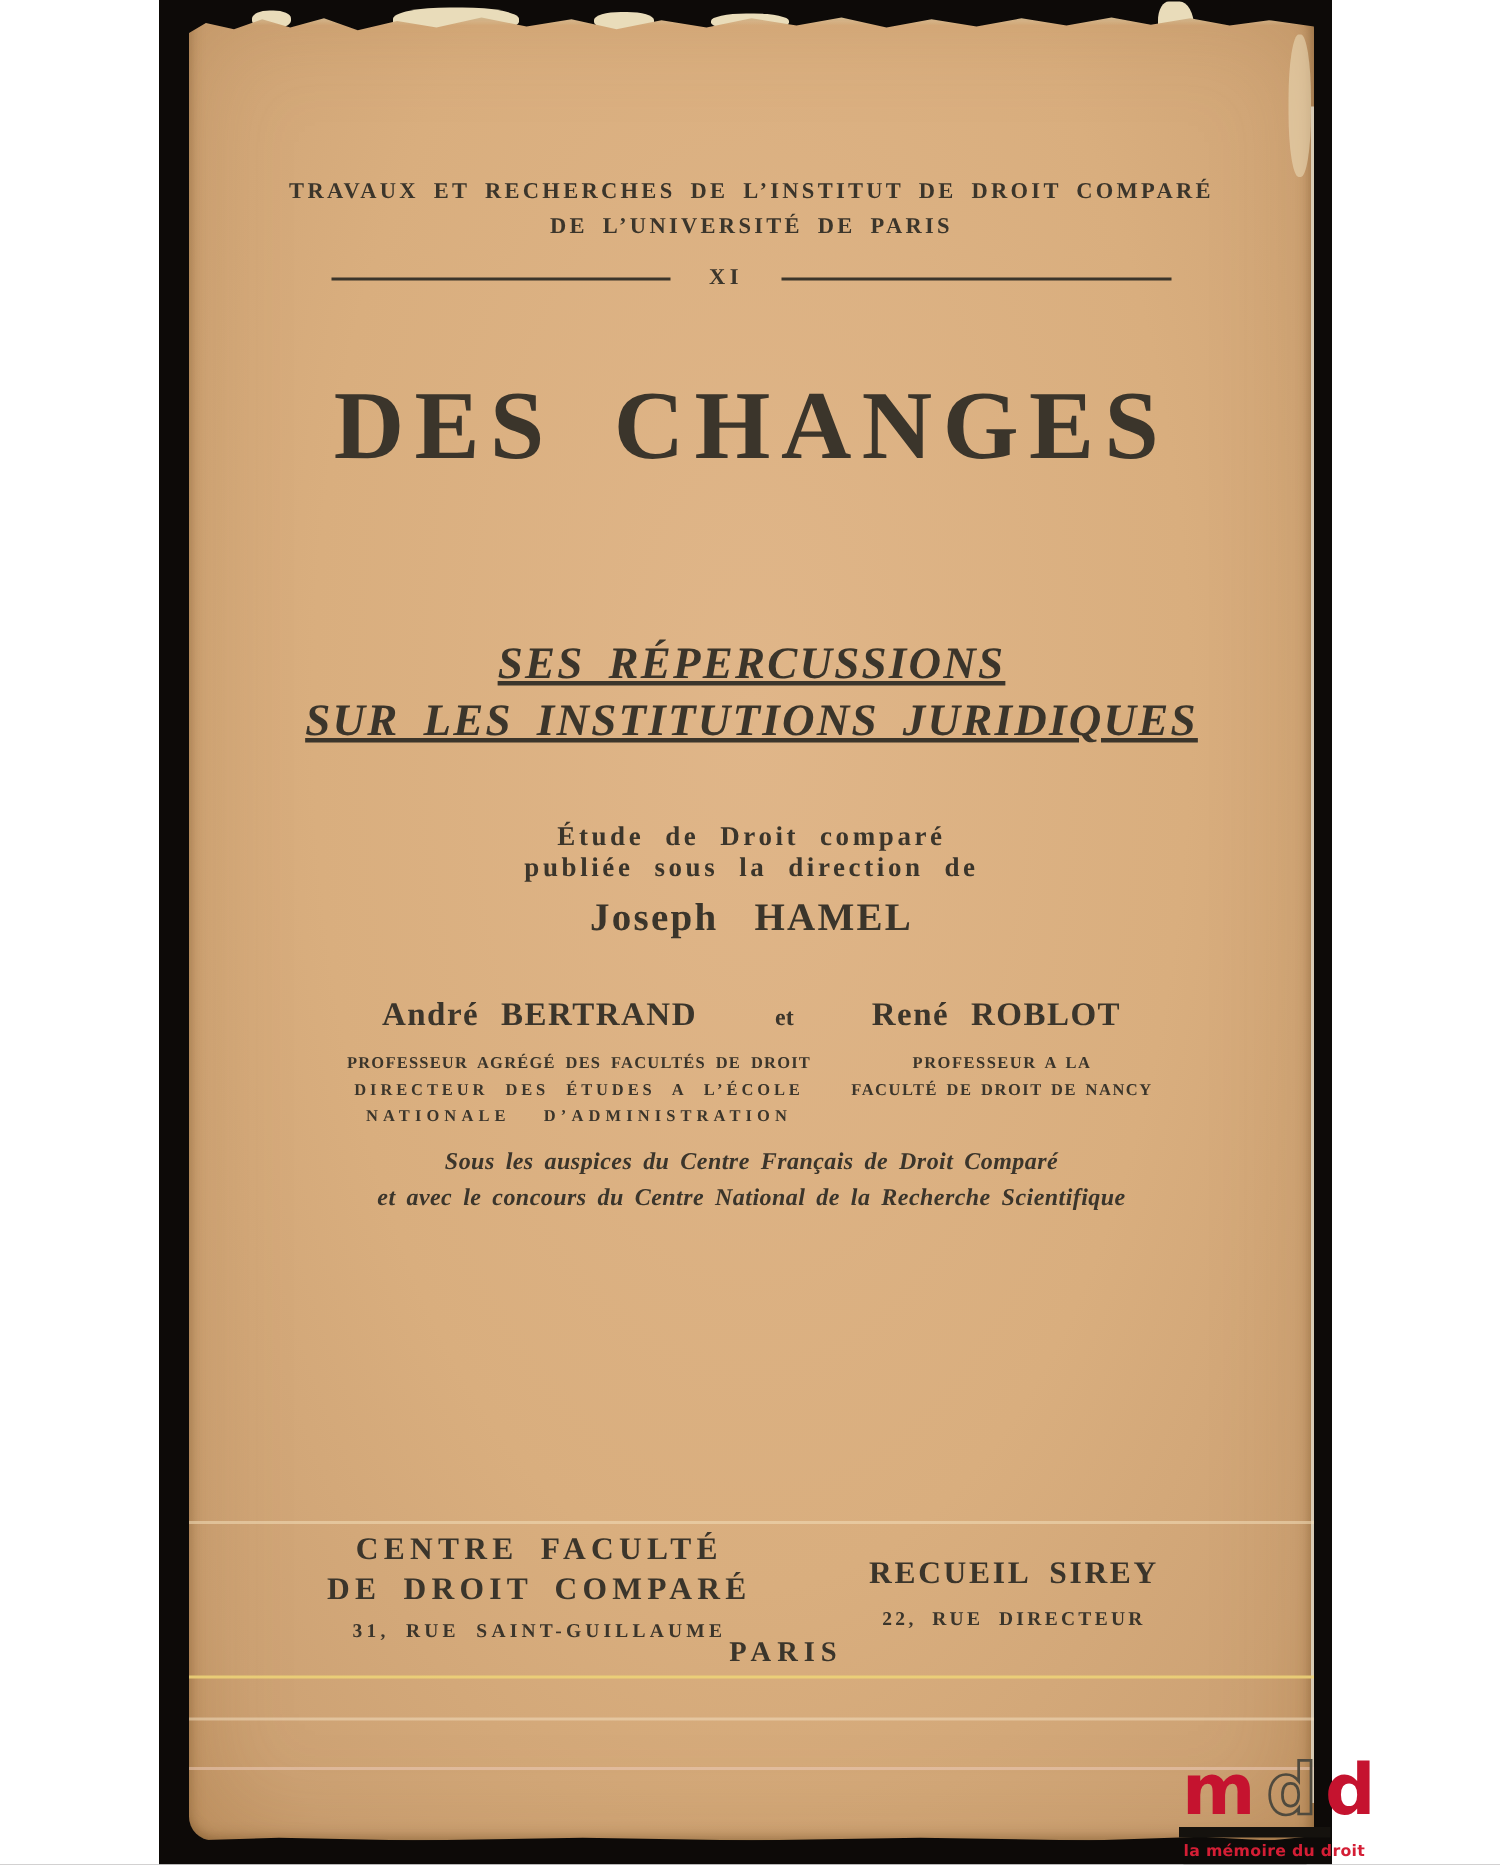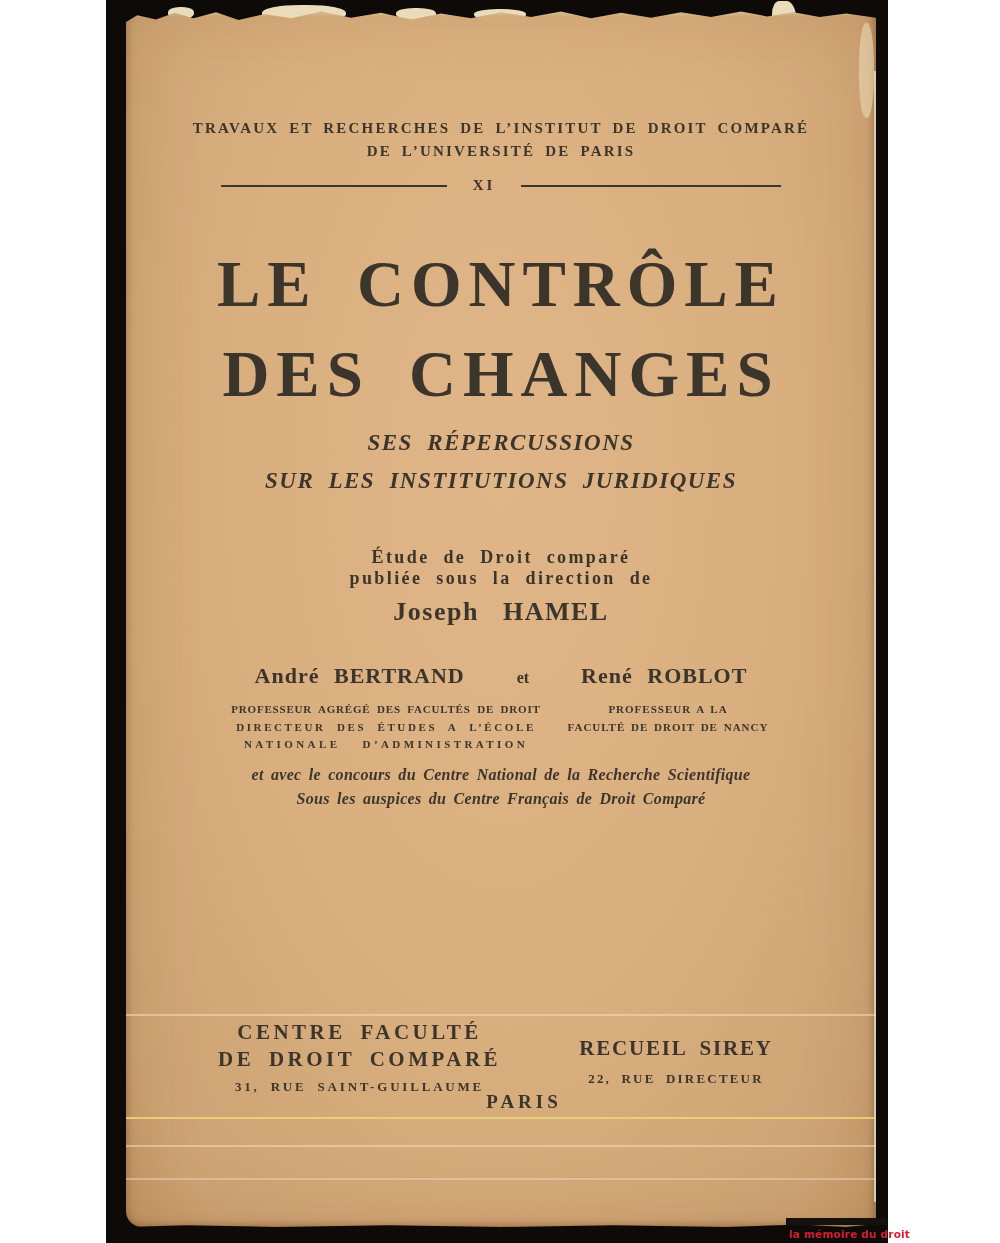--- a/index.html
+++ b/index.html
@@ -62,21 +62,21 @@
     justify-content: center; align-items: center; gap: 26px; }
   .series-rule-row * { position: static; }
   .rule { height: 2px; background: #3b352b; }
   .rule.left  { width: 226px; }
   .rule.right { width: 260px; }
   .series-number { font-weight: 700; font-size: 15px; letter-spacing: 3px; }
 
   .title { top: 228px; left: 0; width: 100%; text-align: center;
     font-weight: 700; font-size: 65px; line-height: 90px; letter-spacing: 7px; word-spacing: 16px; }
   .subtitle { top: 413px; left: 0; width: 100%; text-align: center; font-style: italic;
-    font-weight: 700; font-size: 23px; line-height: 38px; letter-spacing: 1.5px; word-spacing: 7px; }
+    font-weight: 700; font-size: 30px; line-height: 38px; letter-spacing: 1.5px; word-spacing: 7px; text-decoration: underline; }
 
   .edition { top: 536px; left: 0; width: 100%; text-align: center;
     font-weight: 700; font-size: 18px; line-height: 21px; letter-spacing: 2.4px; word-spacing: 7px; }
   .director-name { top: 586px; left: 0; width: 100%; text-align: center;
     font-weight: 700; font-size: 26px; line-height: 30px; letter-spacing: 1.5px; word-spacing: 16px; }
   .director-titles { top: 617px; left: 0; width: 100%; text-align: center;
     font-weight: 700; font-size: 13px; line-height: 16.5px; letter-spacing: 1.6px; word-spacing: 3px; }
 
   .authors-row { top: 652px; left: 0; width: 100%; display: flex;
     justify-content: center; align-items: baseline; gap: 52px; }
@@ -149,21 +149,20 @@
       <div style="position:static">DE L’UNIVERSITÉ DE PARIS</div>
     </div>
 
     <div class="series-rule-row">
       <div class="rule left"></div>
       <div class="series-number">XI</div>
       <div class="rule right"></div>
     </div>
 
     <div class="title">
-      <div style="position:static">LE CONTRÔLE</div>
       <div style="position:static">DES CHANGES</div>
     </div>
 
     <div class="subtitle">
       <div style="position:static">SES RÉPERCUSSIONS</div>
       <div style="position:static">SUR LES INSTITUTIONS JURIDIQUES</div>
     </div>
 
     <div class="edition">
       <div style="position:static">Étude de Droit comparé</div>
@@ -184,33 +183,38 @@
       <div class="l2">DIRECTEUR DES ÉTUDES A L’ÉCOLE</div>
       <div class="l3">NATIONALE D’ADMINISTRATION</div>
     </div>
 
     <div class="author-titles-right">
       <div>PROFESSEUR A LA</div>
       <div>FACULTÉ DE DROIT DE NANCY</div>
     </div>
 
     <div class="auspices">
+      <div style="position:static">Sous les auspices du Centre Français de Droit Comparé</div>
       <div style="position:static">et avec le concours du Centre National de la Recherche Scientifique</div>
-      <div style="position:static">Sous les auspices du Centre Français de Droit Comparé</div>
     </div>
 
     <div class="pub-left">
       <div class="pub-name">CENTRE FACULTÉ</div>
       <div class="pub-name">DE DROIT COMPARÉ</div>
       <div class="pub-addr">31, RUE SAINT-GUILLAUME</div>
     </div>
 
     <div class="pub-right">
       <div class="pub-name">RECUEIL SIREY</div>
       <div class="pub-addr">22, RUE DIRECTEUR</div>
     </div>
 
     <div class="city">PARIS</div>
   </div>
 
+  <div class="wm-letters">
+    <span class="wm-m">m</span>
+    <span class="wm-d1">d</span>
+    <span class="wm-d2">d</span>
+  </div>
   <div class="wm-bar"></div>
   <div class="wm-tagline">la mémoire du droit</div>
 </div>
 
 </body></html>

